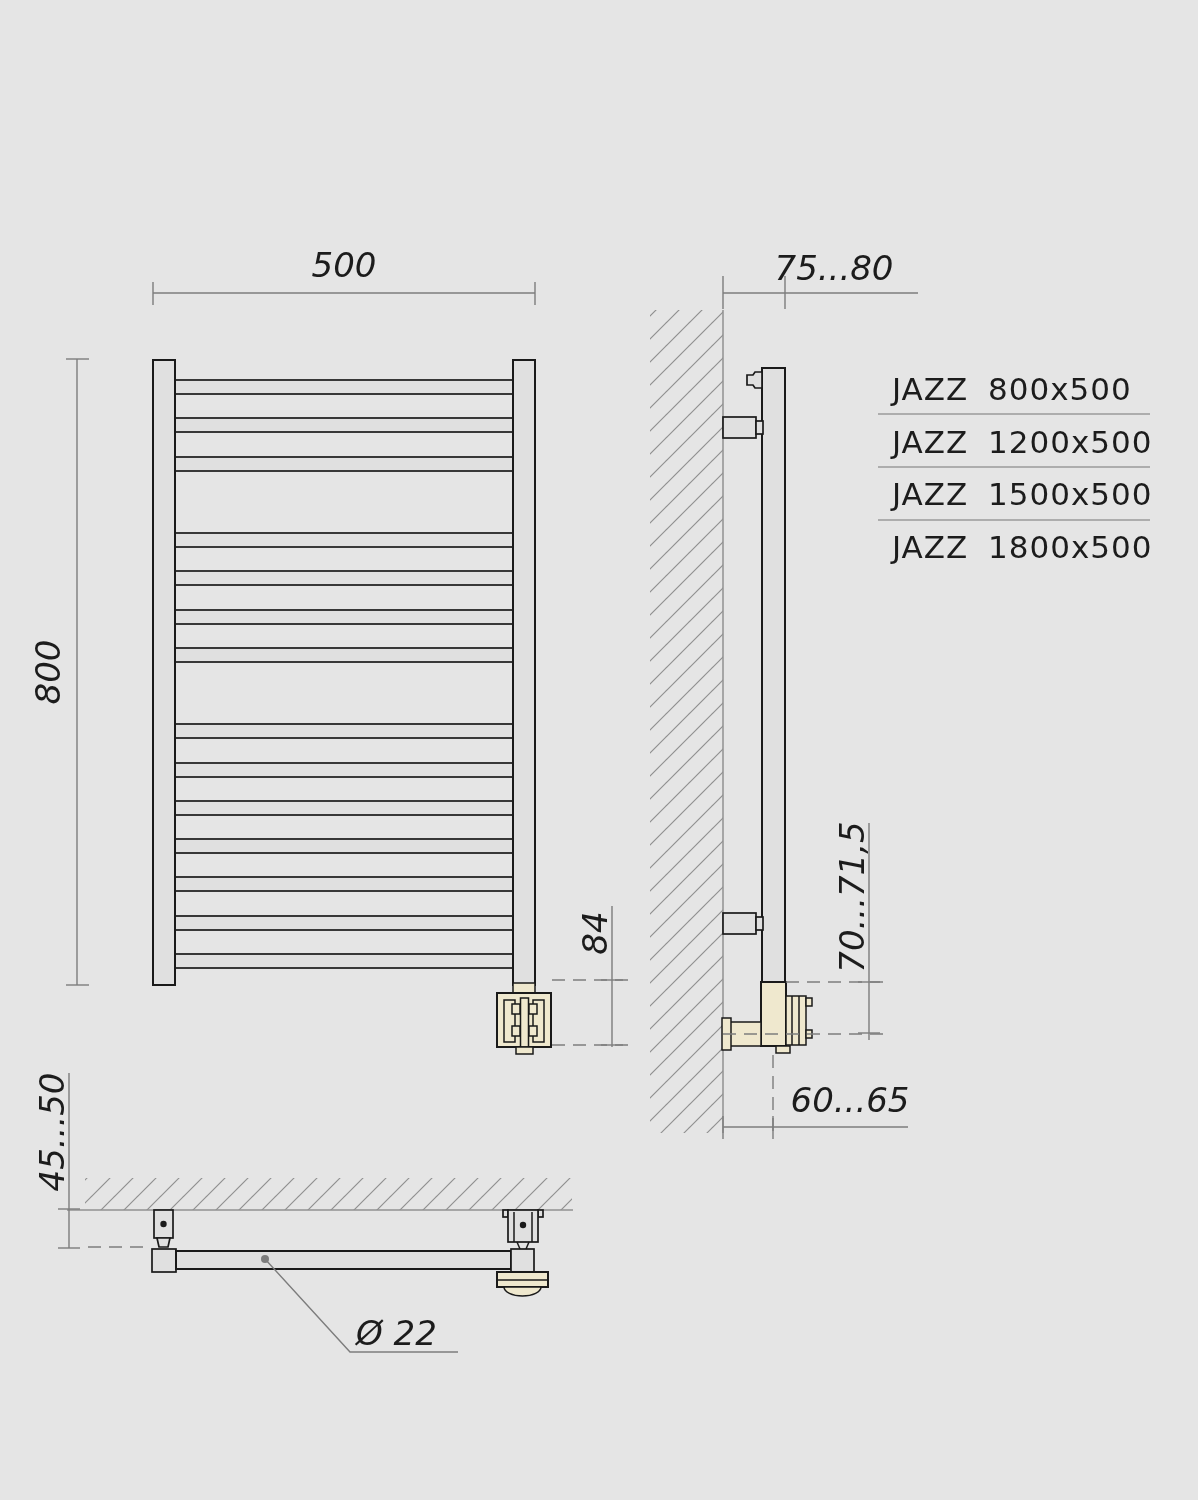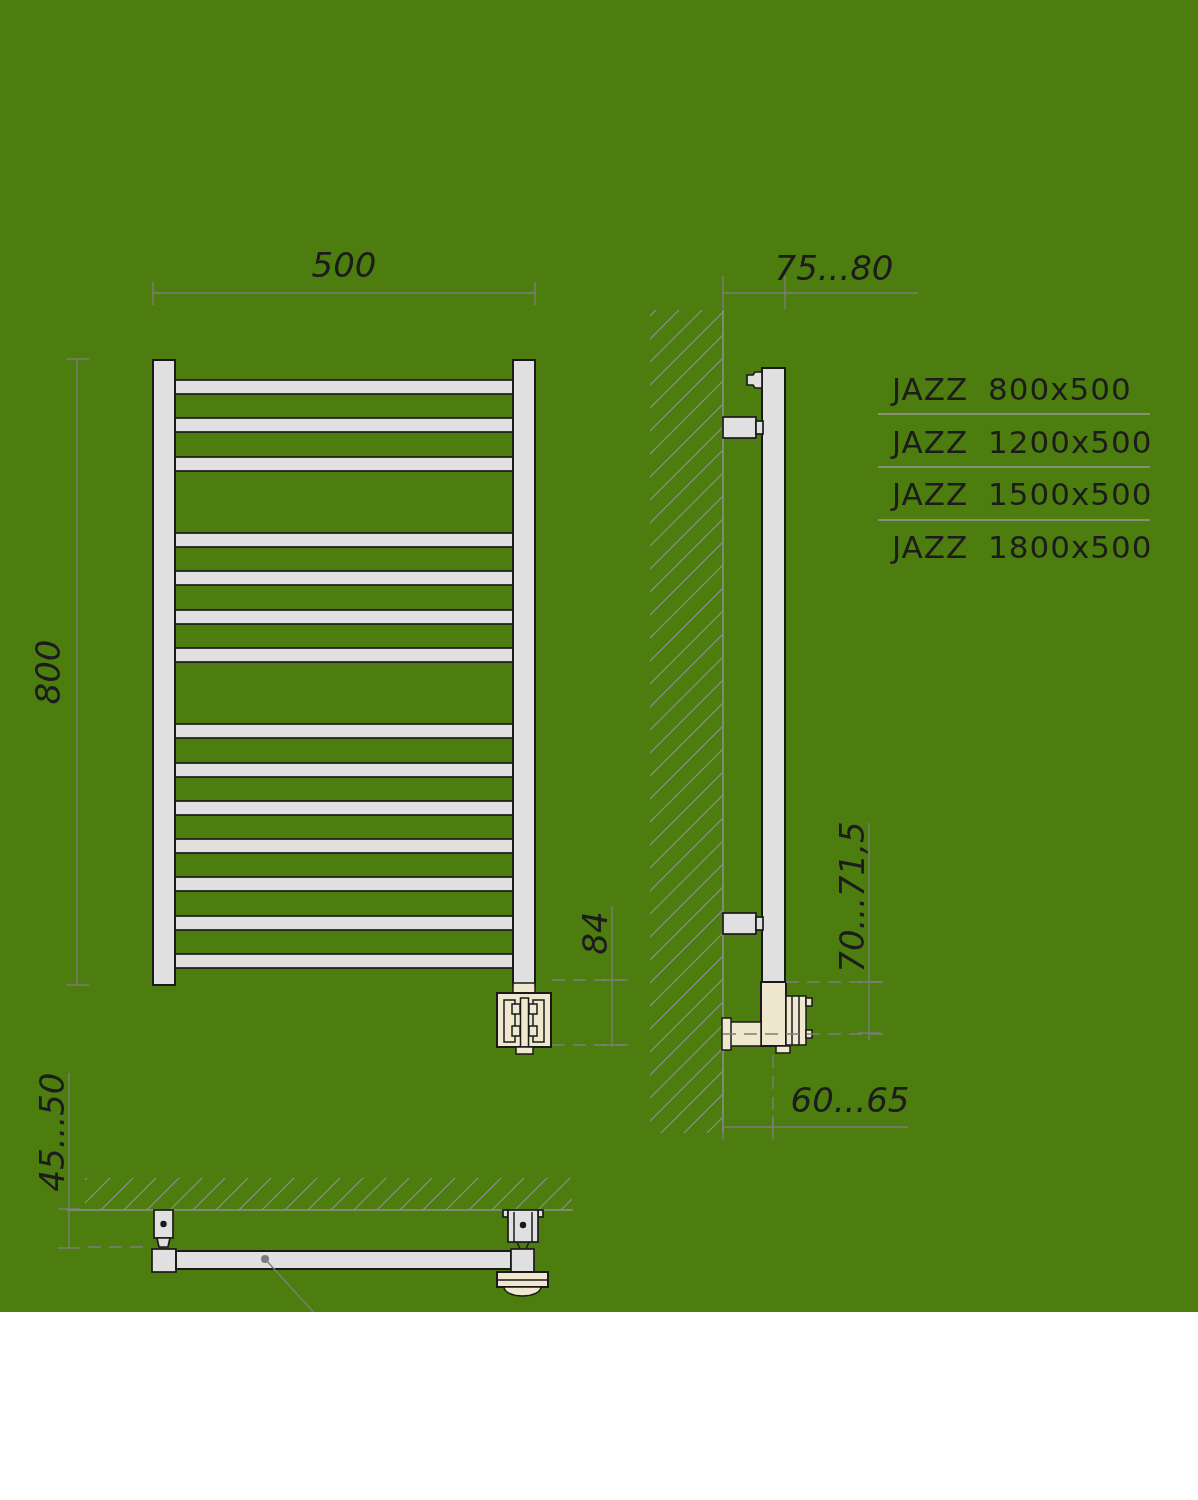--- a/index.html
+++ b/index.html
@@ -1,19 +1,19 @@
 <!DOCTYPE html>
 <html style="--tube-fill: #e0e0e0; --fitting-fill: #efe8ce; --outline: #1a1a1a; --dimension-line: #7d7d7d; --hatch-line: #909090; --text: #1c1c1c;"><head>
 <meta charset="utf-8">
 <style>
   html,body { margin:0; padding:0; background:#ffffff; }
   .canvas {
     position:relative;
-    width:1198px; height:1312px;
-    background:#4d7c0f;
+    width:1198px; height:1500px;
+    background:#e5e5e5;
     font-family:"DejaVu Sans", sans-serif;
     overflow:hidden;
   }
   svg { display:block; }
   .tube   { fill:var(--tube-fill,#e0e0e0); stroke:var(--outline,#1a1a1a); stroke-width:2; }
   .tube-thin { fill:var(--tube-fill,#e0e0e0); stroke:var(--outline,#1a1a1a); stroke-width:1.7; }
   .fitting{ fill:var(--fitting-fill,#efe8ce); stroke:var(--outline,#1a1a1a); stroke-width:2; }
   .fitting-thin { fill:var(--fitting-fill,#efe8ce); stroke:var(--outline,#1a1a1a); stroke-width:1.5; }
   .detail { stroke:var(--outline,#1a1a1a); stroke-width:1.5; fill:none; }
   .dim    { stroke:var(--dimension-line,#7d7d7d); stroke-width:1.4; fill:none; }

